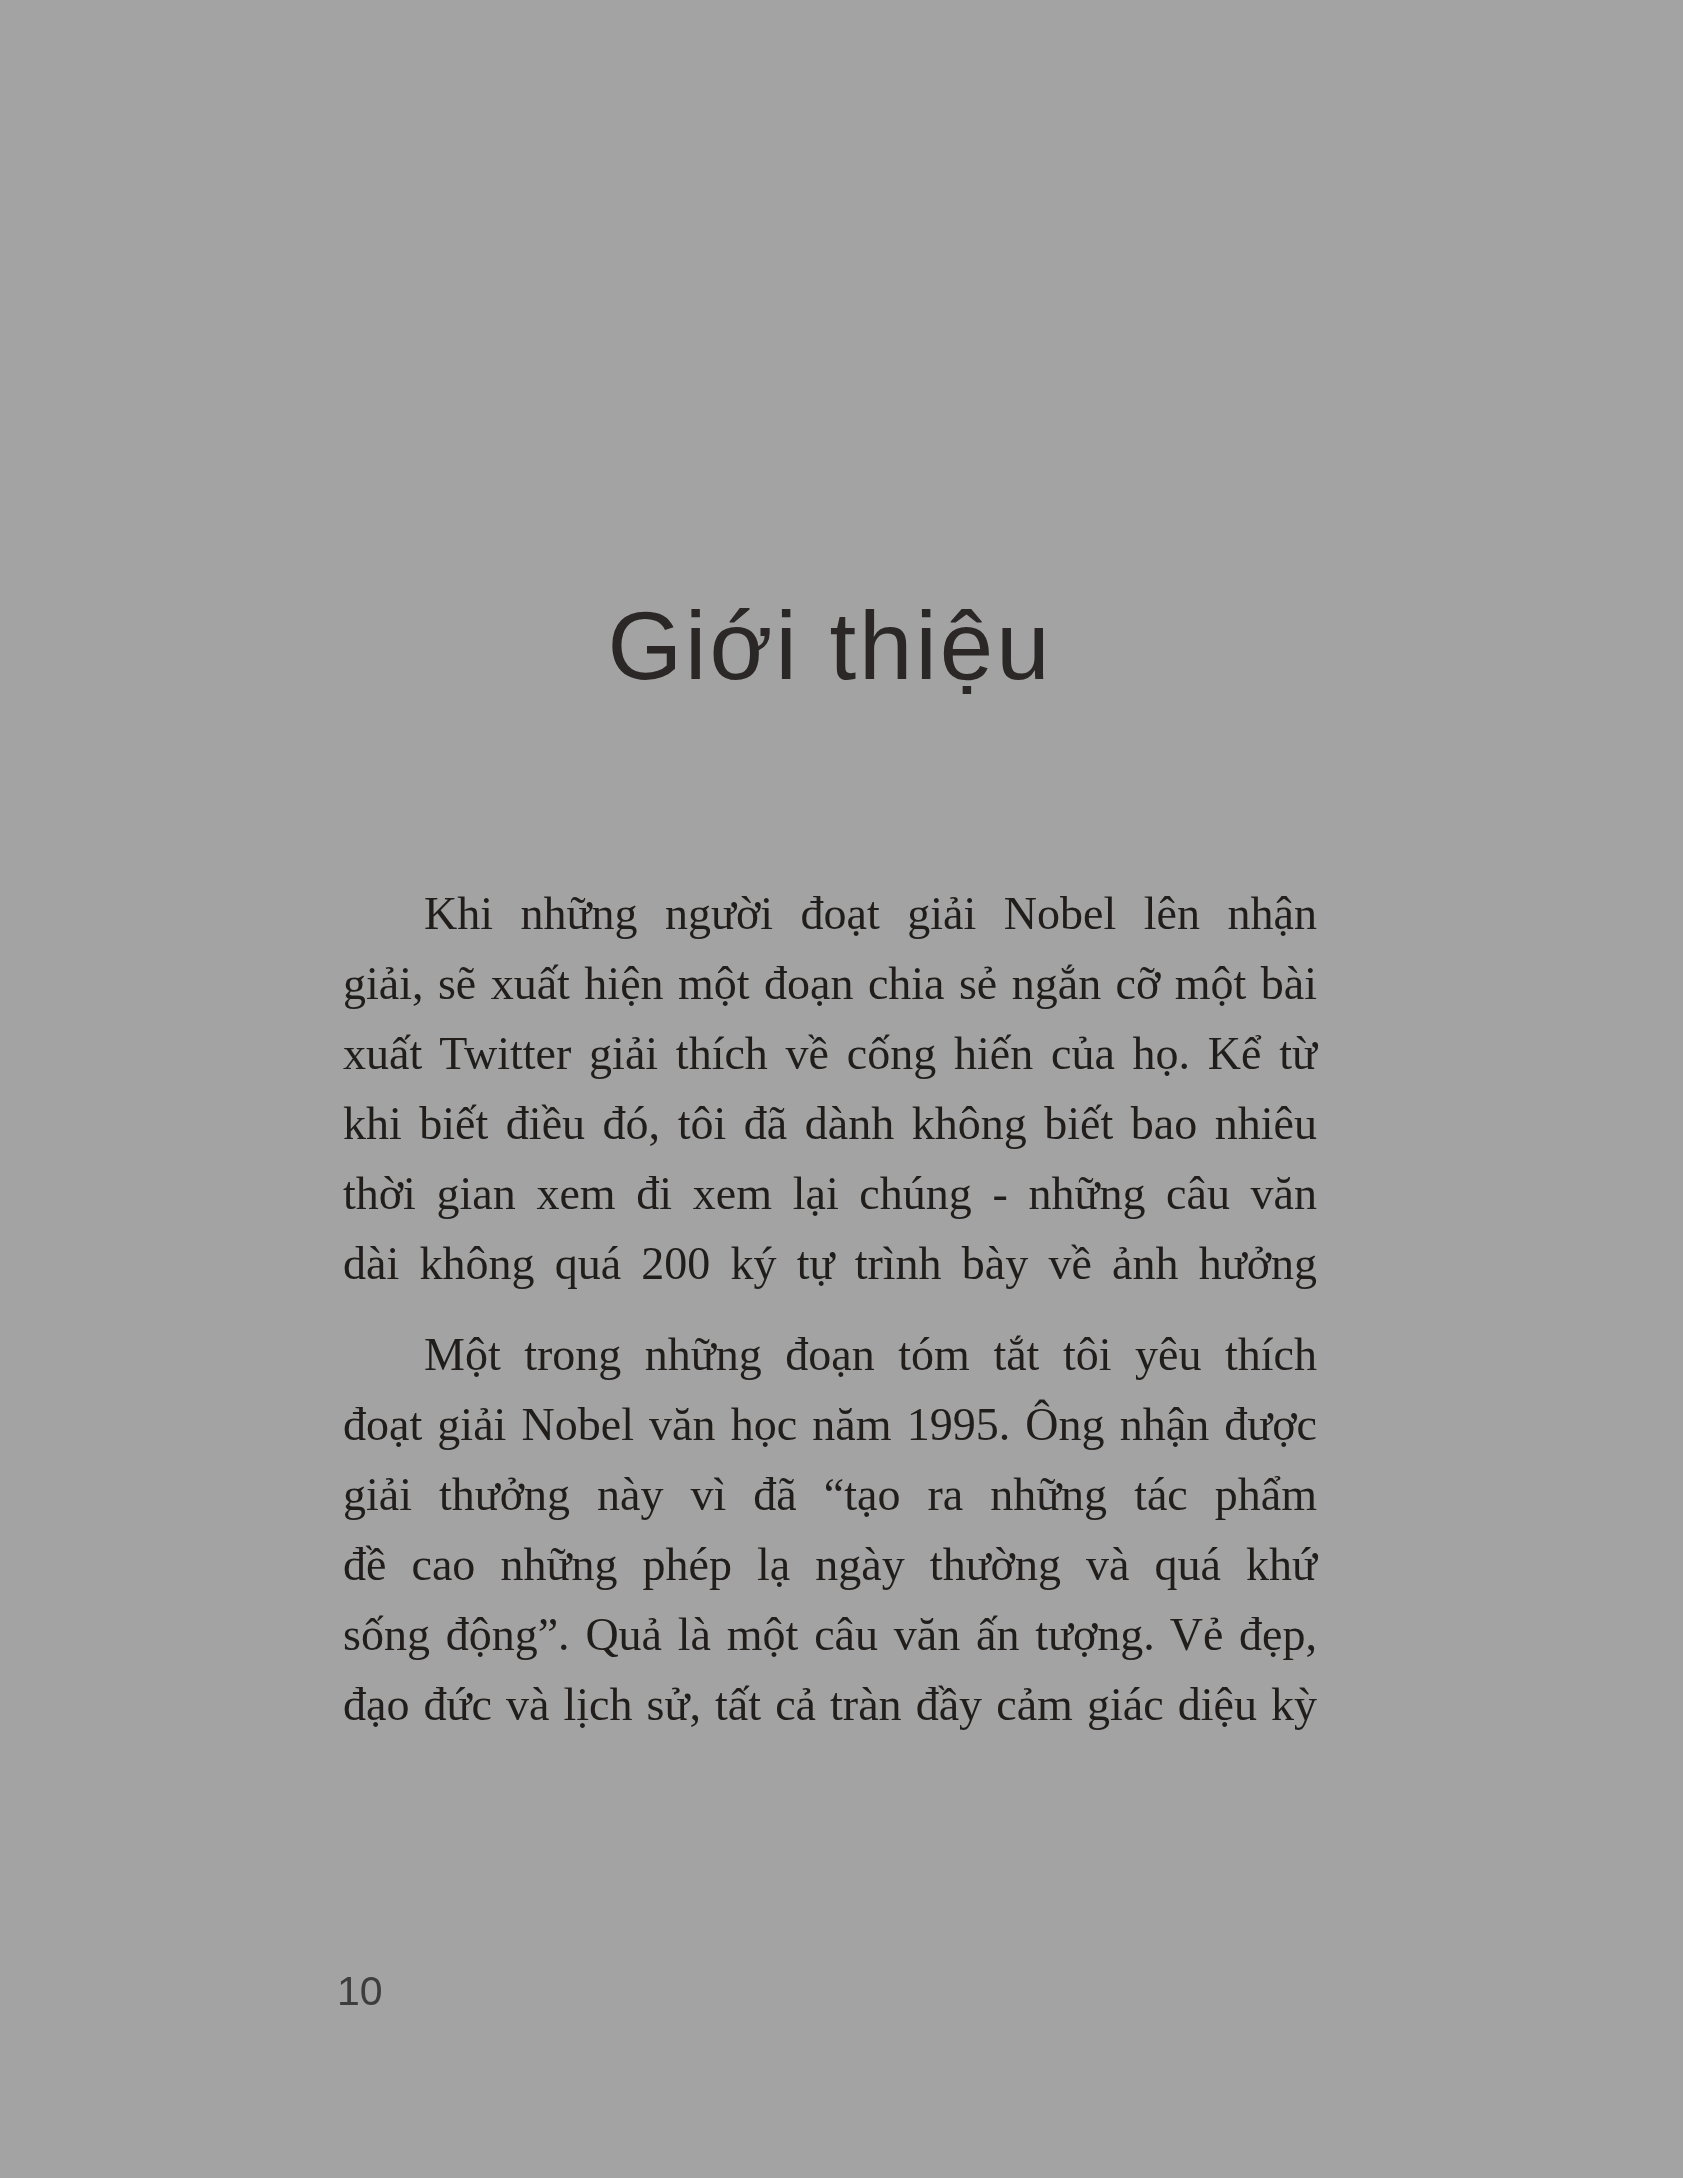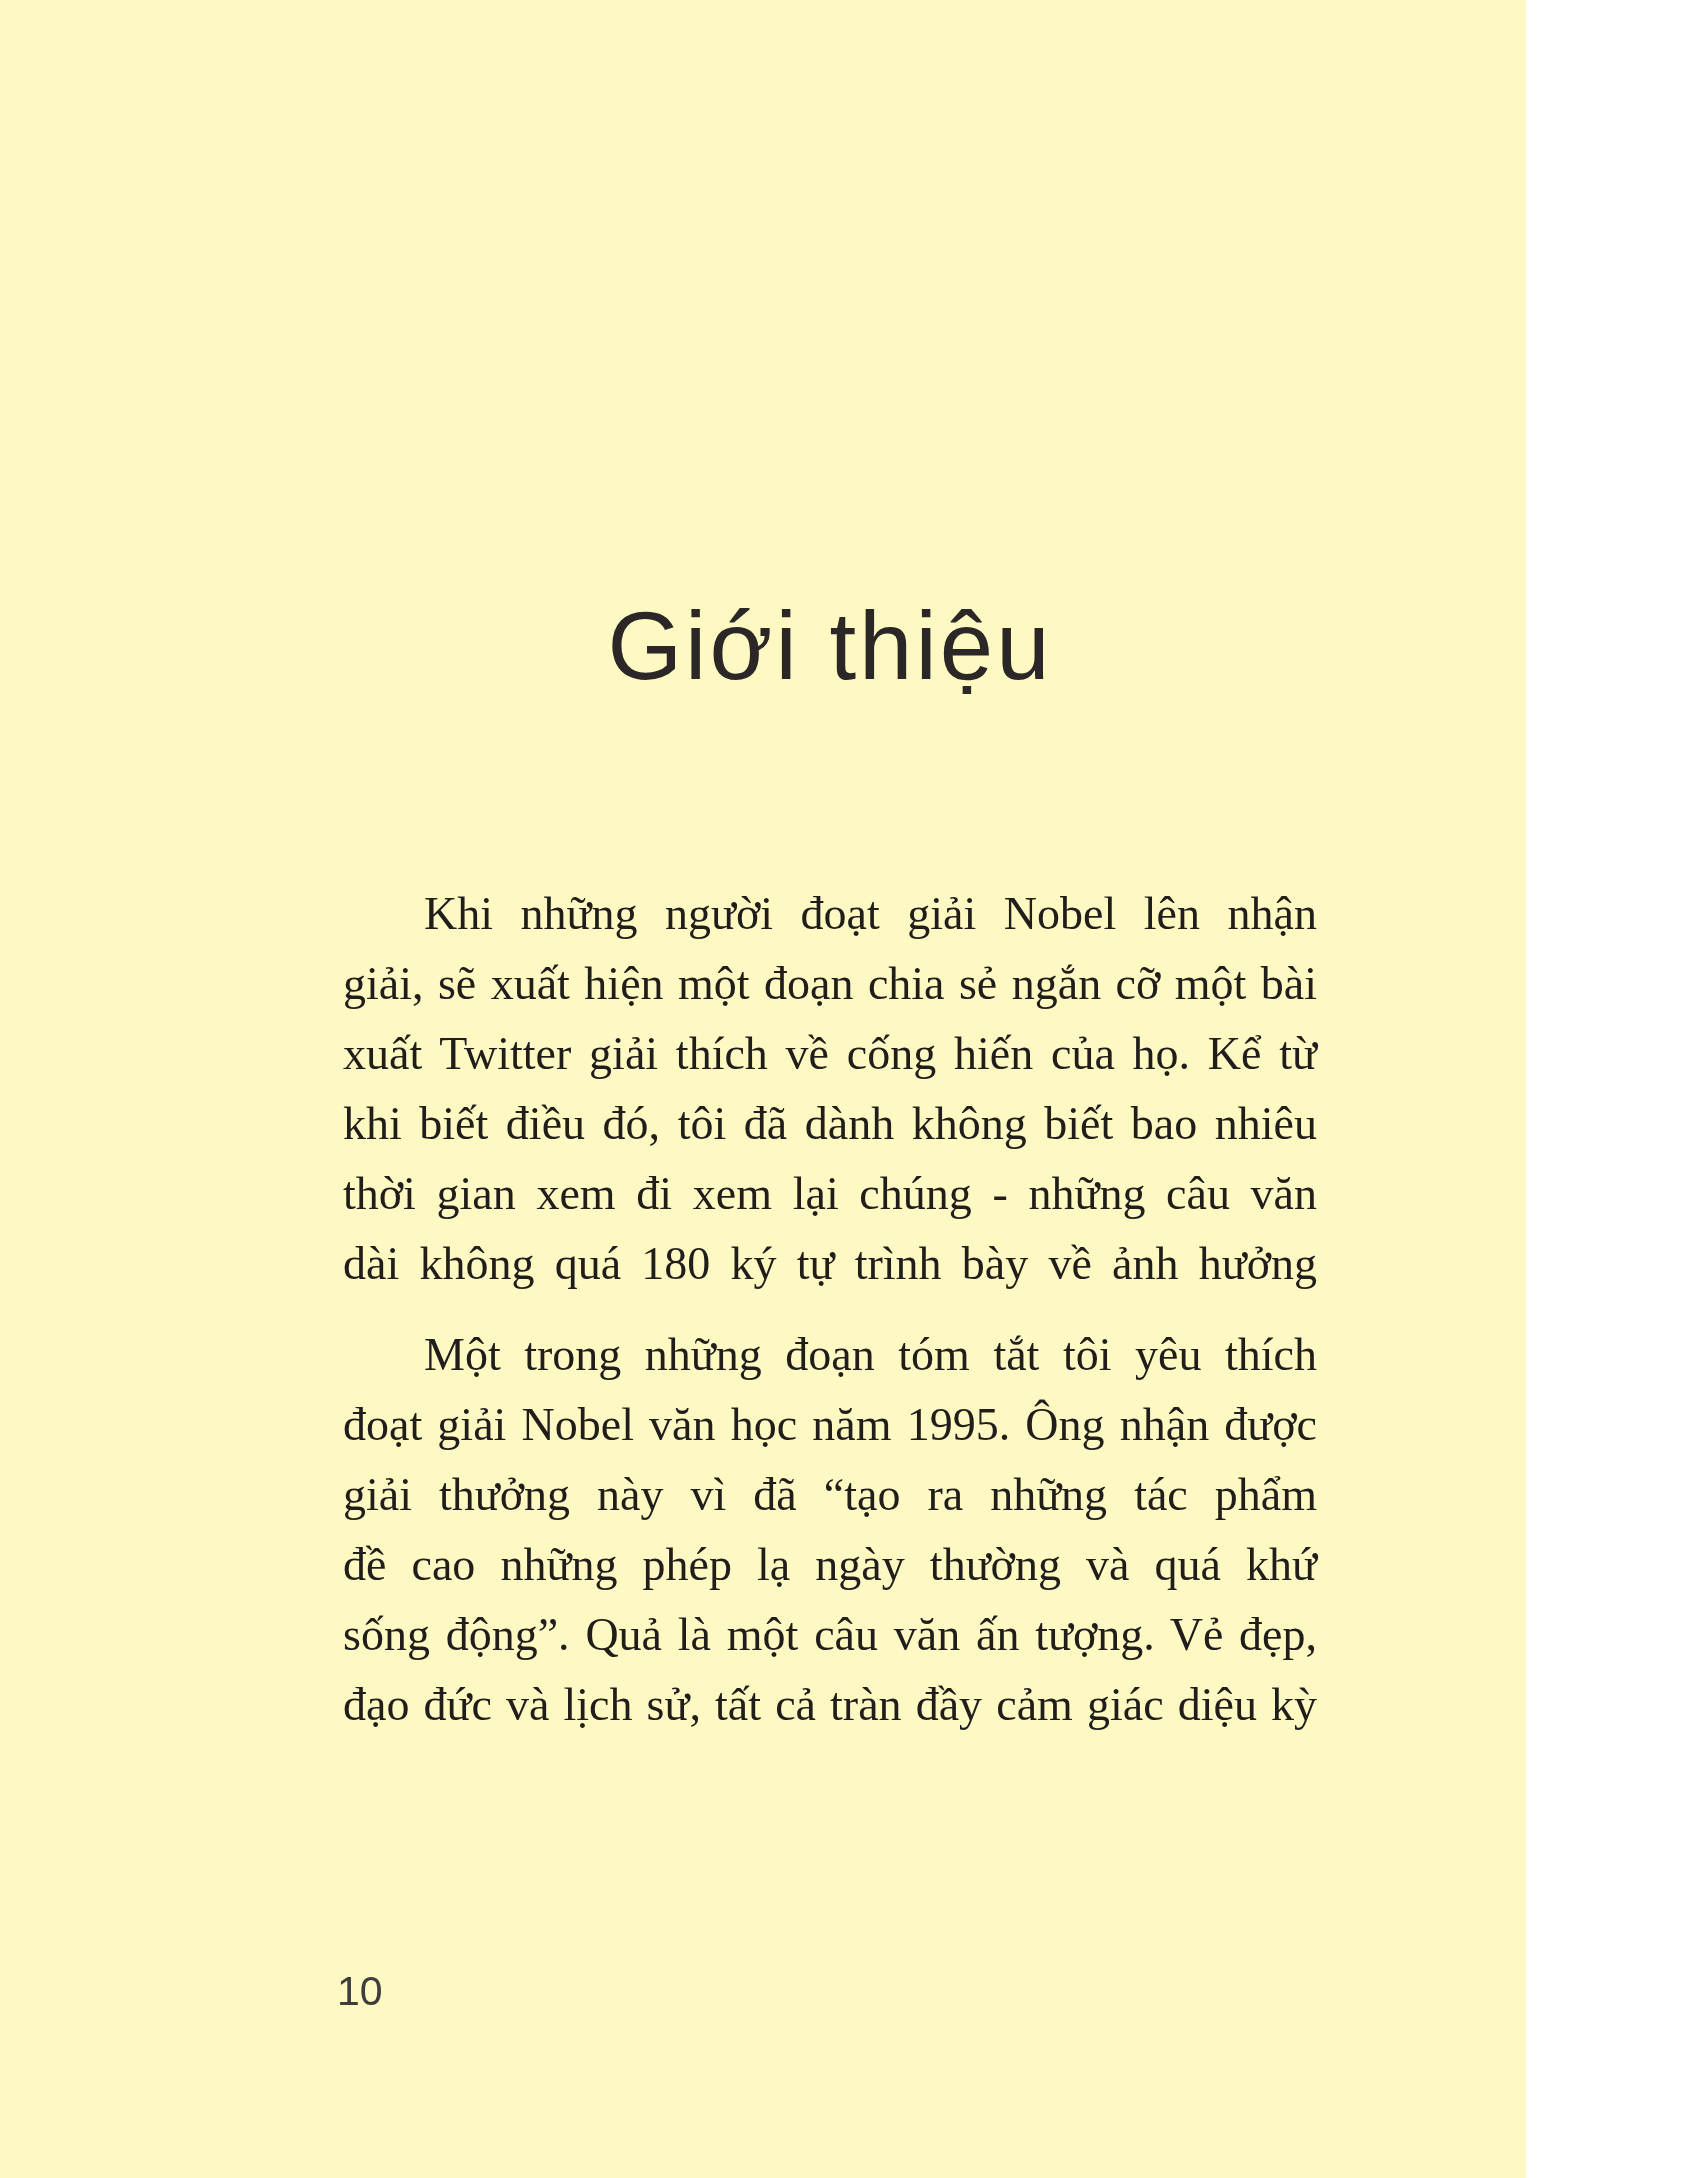--- a/index.html
+++ b/index.html
@@ -2,23 +2,23 @@
 <html lang="vi"><head>
 <meta charset="utf-8">
 <style>
   html, body {
     margin: 0;
     padding: 0;
     background: #ffffff;
   }
   .sheet {
     position: relative;
-    width: 1526px;
+    width: 1683px;
     height: 2178px;
-    background: #fef9c3;
+    background: #a3a3a3;
     overflow: hidden;
   }
   .chapter-title {
     position: absolute;
     left: 327px;
     top: 534px;
     width: 1006px;
     text-align: center;
     font-family: "Liberation Sans", "DejaVu Sans", sans-serif;
     font-size: 96px;
@@ -63,21 +63,21 @@
   <h1 class="chapter-title">Giới thiệu</h1>
 
   <div class="body-text">
 
     <div class="para">
       <div class="line first">Khi những người đoạt giải Nobel lên nhận</div>
       <div class="line">giải, sẽ xuất hiện một đoạn chia sẻ ngắn cỡ một bài</div>
       <div class="line">xuất Twitter giải thích về cống hiến của họ. Kể từ</div>
       <div class="line">khi biết điều đó, tôi đã dành không biết bao nhiêu</div>
       <div class="line">thời gian xem đi xem lại chúng - những câu văn</div>
-      <div class="line">dài không quá 180 ký tự trình bày về ảnh hưởng</div>
+      <div class="line">dài không quá 200 ký tự trình bày về ảnh hưởng</div>
     </div>
 
     <div class="para">
       <div class="line first">Một trong những đoạn tóm tắt tôi yêu thích</div>
       <div class="line">đoạt giải Nobel văn học năm 1995. Ông nhận được</div>
       <div class="line">giải thưởng này vì đã “tạo ra những tác phẩm</div>
       <div class="line">đề cao những phép lạ ngày thường và quá khứ</div>
       <div class="line">sống động”. Quả là một câu văn ấn tượng. Vẻ đẹp,</div>
       <div class="line">đạo đức và lịch sử, tất cả tràn đầy cảm giác diệu kỳ</div>
     </div>

